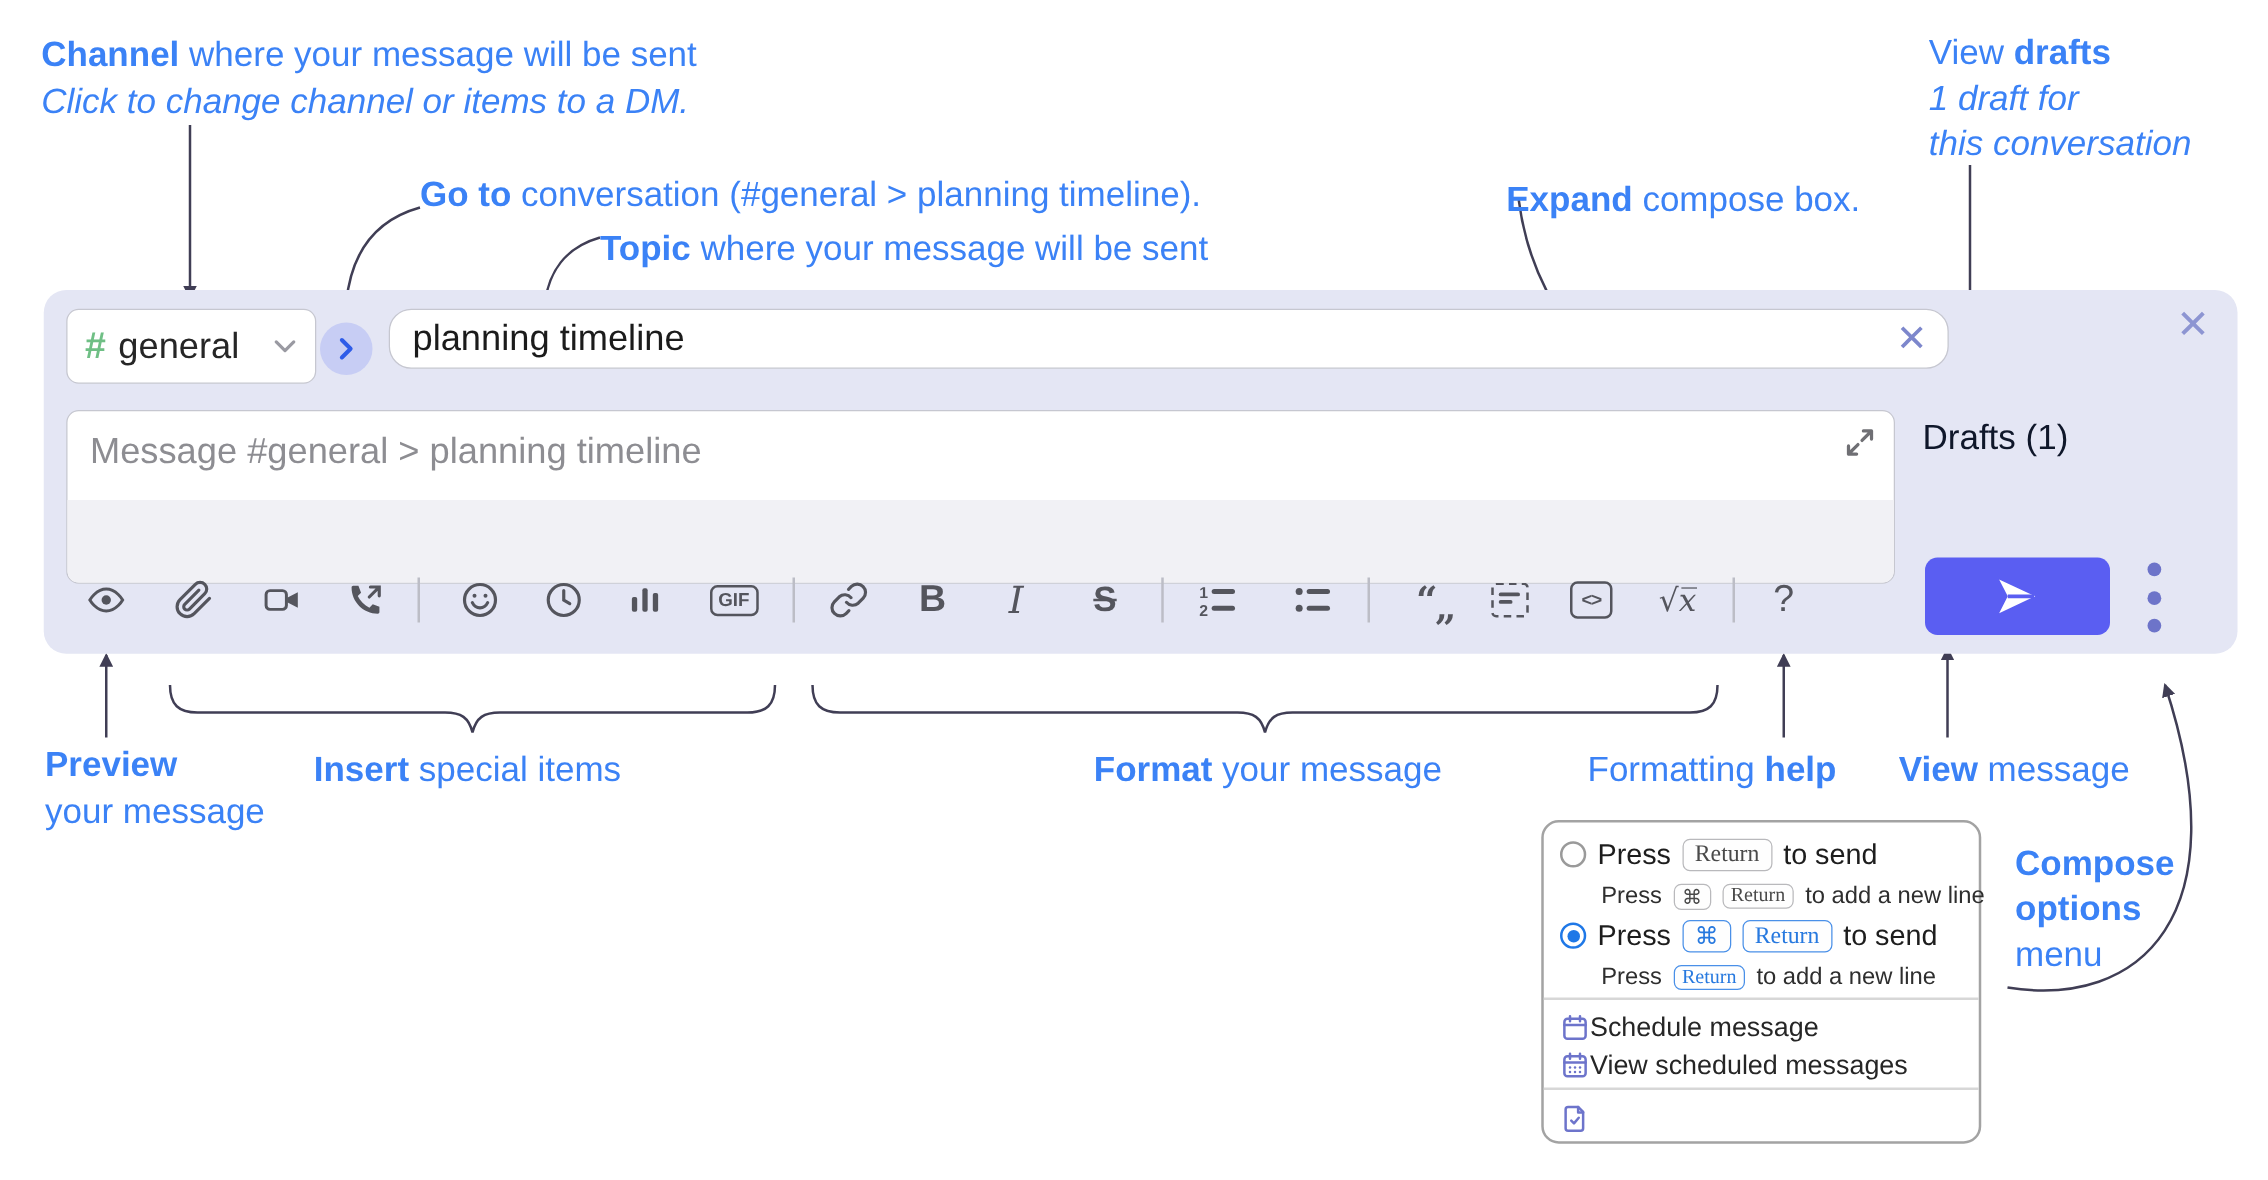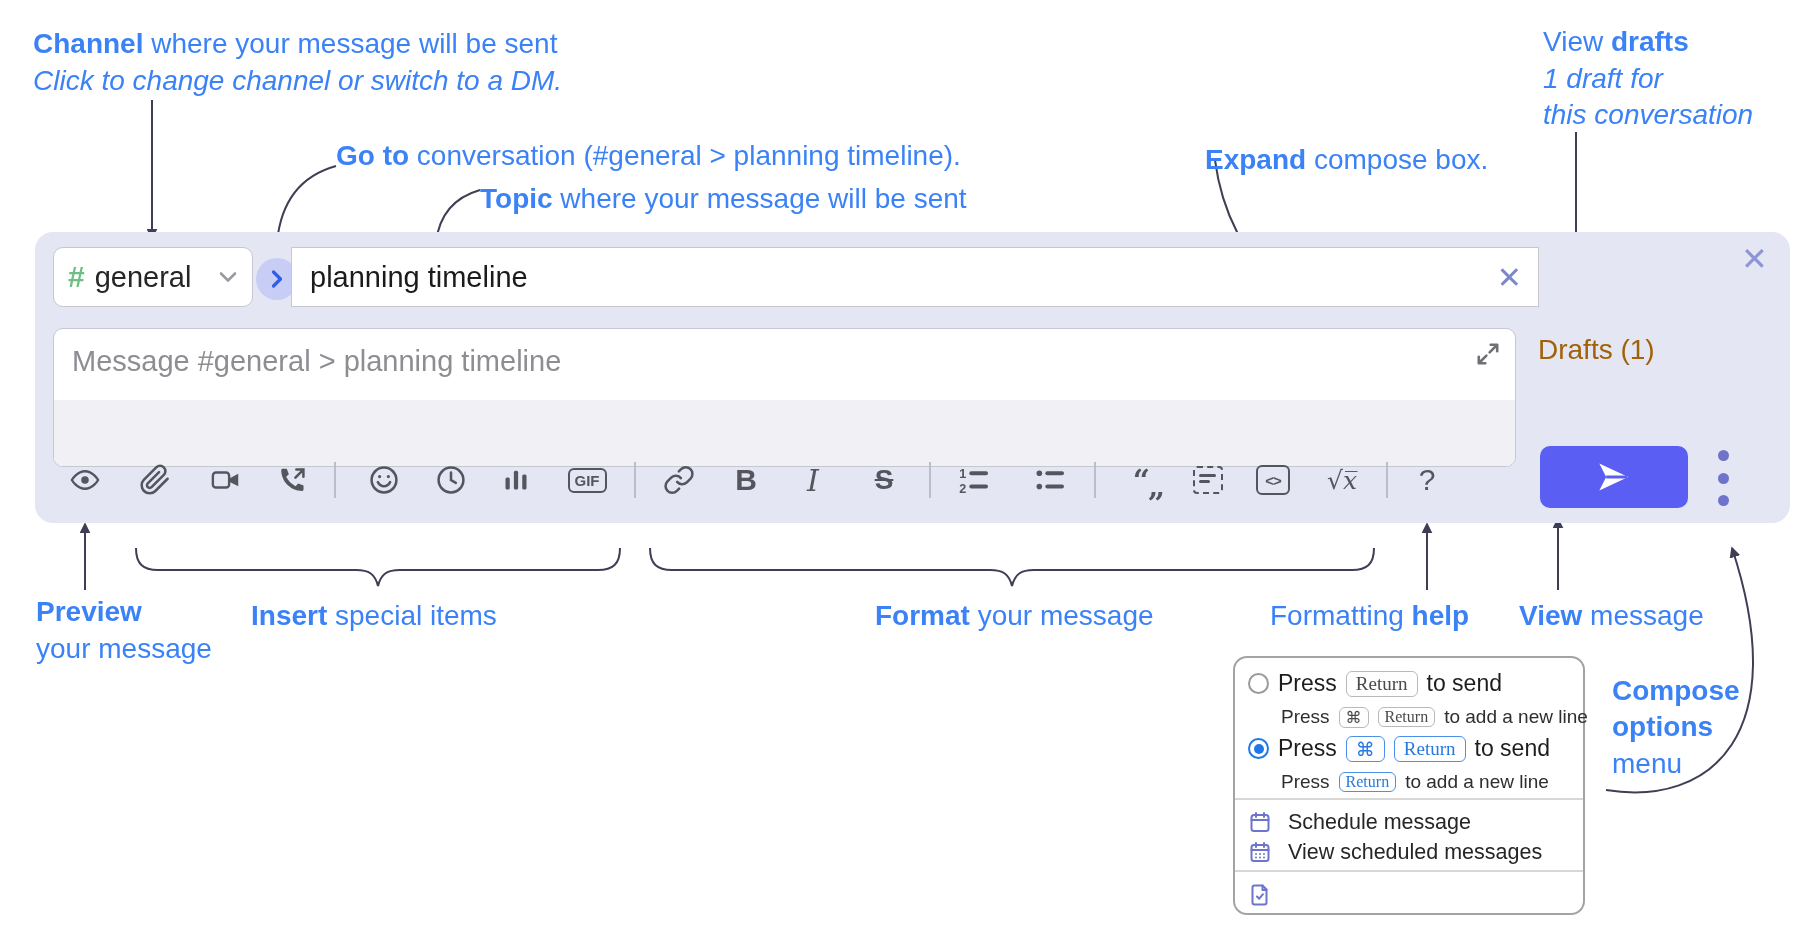--- a/index.html
+++ b/index.html
@@ -11,22 +11,22 @@
   .b{font-weight:700;}
   .it{font-style:italic;}
   
   .compose{position:absolute;left:35px;top:232px;width:1755px;height:291px;background:#e4e6f4;border-radius:18px;}
   .pill{position:absolute;left:18px;top:15px;width:200px;height:60px;background:#fff;border:1.5px solid #c6c7d0;
     border-radius:10px;display:flex;align-items:center;gap:10px;padding:0 14px;box-sizing:border-box;cursor:pointer;}
   .hash{color:#6fbf85;font-weight:700;font-size:30px;}
   .chname{font-size:29px;color:#262626;flex:1;}
   .convbtn{position:absolute;left:221px;top:26px;width:42px;height:42px;border-radius:50%;background:#c7cdf4;
     display:flex;align-items:center;justify-content:center;cursor:pointer;}
-  .topicbox{position:absolute;left:256px;top:15px;width:1248px;height:60px;background:#fff;border:1.5px solid #c6c7d0;
-    border-radius:0;box-sizing:border-box;display:flex;align-items:center;}
+  .topicbox{position:absolute;left:276px;top:15px;width:1248px;height:48px;background:#fff;border:1.5px solid #c6c7d0;
+    border-radius:18px;box-sizing:border-box;display:flex;align-items:center;}
   .topicbox input{flex:1;border:none;outline:none;font-size:29px;color:#1b1b1b;padding:0 18px;background:transparent;
     font-family:inherit;}
   .clearx{font-size:30px;color:#7d87cc;padding:0 16px;cursor:pointer;background:none;border:none;font-family:inherit;}
   .bigx{position:absolute;left:1706px;top:8px;font-size:32px;color:#8d95d2;cursor:pointer;}
   .msgpanel{position:absolute;left:18px;top:96px;width:1463px;height:139px;background:#fff;border:1.5px solid #c6c7d0;
     border-radius:10px;box-sizing:border-box;}
   .msgpanel textarea{position:absolute;left:6px;top:6px;width:1370px;height:100px;border:none;outline:none;resize:none;
     font-size:29px;color:#1b1b1b;font-family:inherit;padding:10px 12px;background:transparent;}
   .msgpanel textarea::placeholder{color:#8d8d92;opacity:1;}
   .expand{position:absolute;right:14px;top:12px;cursor:pointer;}
@@ -39,42 +39,42 @@
   .gI{font-family:"DejaVu Serif","Liberation Serif",serif;font-style:italic;font-size:30px;}
   .gS{font-size:28px;font-weight:600;text-decoration:line-through;}
   .gQ{font-family:"DejaVu Serif",serif;font-weight:700;font-size:30px;letter-spacing:-2px;}
   .gM{font-family:"DejaVu Serif","Liberation Serif",serif;font-style:italic;font-size:25px;}
   .gH{font-size:30px;font-weight:500;}
   .gifbox{border:2.5px solid #54555d;border-radius:6px;padding:2px 5px;font-size:15px;font-weight:700;color:#54555d;}
   .codebox{border:2.5px solid #54555d;border-radius:6px;width:30px;height:26px;display:flex;align-items:center;
     justify-content:center;font-size:15px;font-weight:700;color:#54555d;letter-spacing:-1px;}
   .spoil{width:30px;height:28px;border:2.5px dashed #54555d;border-radius:4px;position:relative;box-sizing:border-box;}
   .spoil i{position:absolute;left:4px;height:2.5px;background:#54555d;border-radius:2px;}
-  .drafts{position:absolute;left:1503px;top:102px;font-size:28px;color:#a16207;cursor:pointer;}
+  .drafts{position:absolute;left:1503px;top:102px;font-size:28px;color:#0f172a;cursor:pointer;}
   .sendbtn{position:absolute;left:1505px;top:214px;width:148px;height:62px;background:#5a5ef2;border:none;
     border-radius:10px;display:flex;align-items:center;justify-content:center;cursor:pointer;}
   .moredots{position:absolute;left:1673px;top:218px;width:30px;height:56px;display:flex;flex-direction:column;
     align-items:center;justify-content:space-between;cursor:pointer;}
   .moredots i{width:11px;height:11px;border-radius:50%;background:#6d74c9;}
   
   .popup{position:absolute;left:1233px;top:656px;width:352px;height:259px;background:#fff;border:2px solid #a3a3a3;
     border-radius:14px;box-sizing:border-box;}
   .prow{position:absolute;display:flex;align-items:center;gap:9px;white-space:nowrap;}
   .pmain{font-size:23px;color:#1d1d1d;}
   .psub{font-size:19px;color:#2e2e2e;}
   .key{display:inline-flex;align-items:center;justify-content:center;border:1.5px solid #b9b9bc;border-radius:6px;
     background:#fefefe;color:#4a4a4a;padding:1px 9px;font-size:19px;font-family:Liberation Serif, serif;}
   .key.sm{font-size:16px;padding:0 6px;}
   .key.blue{border-color:#4a90e8;color:#2779df;}
   .radio{width:21px;height:21px;border-radius:50%;border:2px solid #9a9a9a;box-sizing:border-box;background:#fff;}
   .radio.sel{border-color:#1f78e7;position:relative;}
   .radio.sel::after{content:"";position:absolute;left:3.5px;top:3.5px;width:10px;height:10px;border-radius:50%;
     background:#1f78e7;}
   .pdiv{position:absolute;left:0;width:100%;height:1.5px;background:#d7d7d7;}
-  .mitem{position:absolute;left:13px;display:flex;align-items:center;gap:16px;font-size:21.5px;color:#262626;
+  .mitem{position:absolute;left:13px;display:flex;align-items:center;gap:0;font-size:21.5px;color:#262626;
     height:32px;cursor:pointer;white-space:nowrap;}
   .cmd{font-family:"DejaVu Sans",sans-serif;}
 </style>
 </head>
 <body>
 
 <div class="canvas">
 
   <svg class="ov">
     <defs>
@@ -93,21 +93,21 @@
       <path d="M1558,590 L1558,519" marker-end="url(#arr)"></path>
       <path d="M1606,790 C1712,807 1793,733 1732,548" marker-end="url(#arr)"></path>
       <path d="M136,548 C136,564 143,570 158,570 L356,570 C369,570 375,574 378,586 C381,574 387,570 400,570 L598,570 C613,570 620,564 620,548"></path>
       <path d="M650,548 C650,564 657,570 672,570 L990,570 C1003,570 1009,574 1012,586 C1015,574 1021,570 1034,570 L1352,570 C1367,570 1374,564 1374,548"></path>
     </g>
   </svg>
 
   <div class="abs ann" style="left:33px;top:26px;">
     <span class="b">Channel</span><span> where your message will be sent</span>
   </div>
-  <div class="abs ann it" style="left:33px;top:63px;">Click to change channel or switch to a DM.</div>
+  <div class="abs ann it" style="left:33px;top:63px;">Click to change channel or items to a DM.</div>
 
   <div class="abs ann" style="left:480px;top:181px;">
     <span class="b">Topic</span><span> where your message will be sent</span>
   </div>
 
   <div class="abs ann" style="left:336px;top:138px;">
     <span class="b">Go to</span><span> conversation (#general &gt; planning timeline).</span>
   </div>
 
   <div class="abs ann" style="left:1205px;top:142px;">

